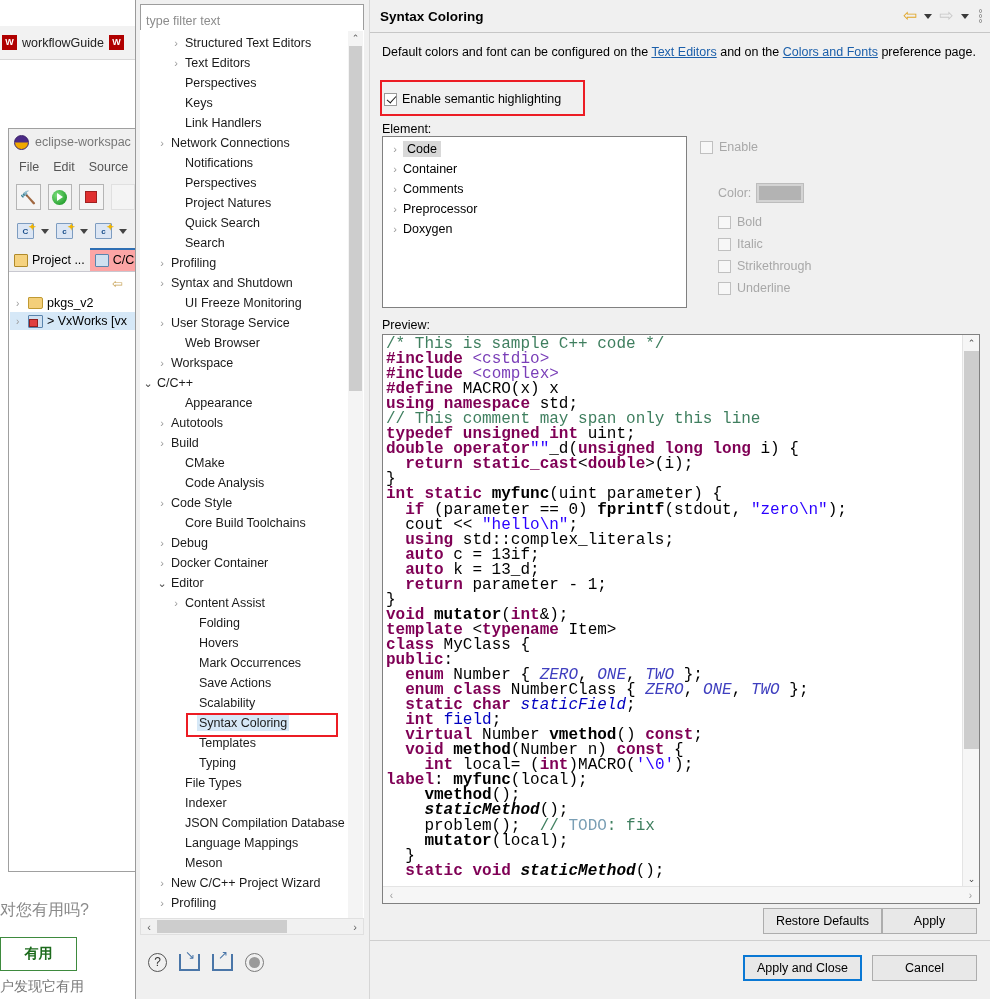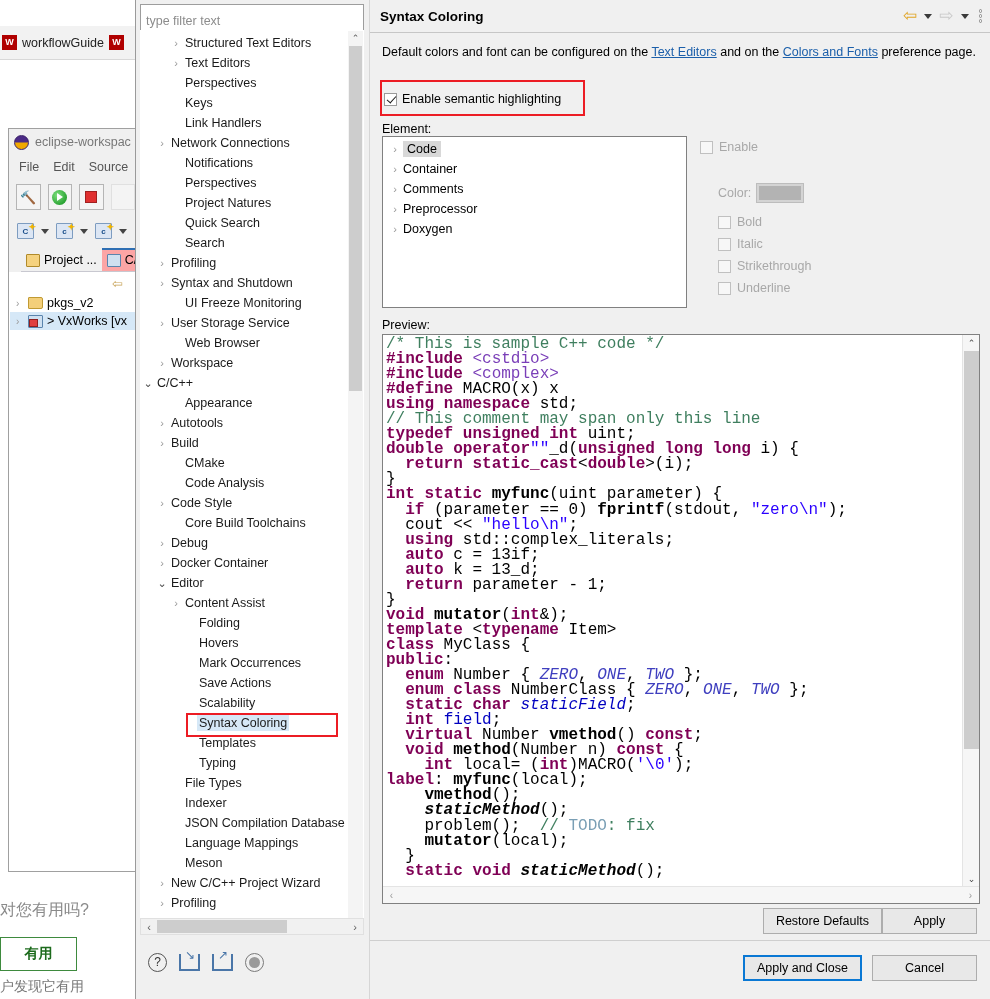--- a/index.html
+++ b/index.html
@@ -72,21 +72,21 @@
     text-align:center; line-height:16px; font-weight:bold;
   }
   .newico::after {
     content:"✦"; position:absolute; right:-3px; top:-5px; color:#f0b400; font-size:9px;
   }
   .caret-dn {
     width:0;height:0;border-left:4px solid transparent;border-right:4px solid transparent;
     border-top:5px solid #444; margin:0 4px;
   }
   .ecl-viewtabs {
-    height:25px; display:flex; align-items:flex-end; border-bottom:1px solid #c8c8d0;margin-left:12px;
+    height:25px; display:flex; align-items:flex-end; border-bottom:1px solid #c8c8d0;
   }
   .vtab {
     display:flex; align-items:center; gap:4px; padding:3px 5px 4px 5px;
     font-size:12.5px; white-space:nowrap;
   }
   .vtab.active { background:#fca5a5; border-top:2px solid #2f6fb3; }
   .vt-ico1 { width:14px;height:13px;background:#f5d27f;border:1px solid #b08a2a;border-radius:1px;}
   .vt-ico2 { width:14px;height:13px;background:#cfe0f0;border:1px solid #5a84ad;border-radius:1px;}
   .ecl-tree {
     background:#fff; height:608px; padding-top:4px; overflow:hidden;

